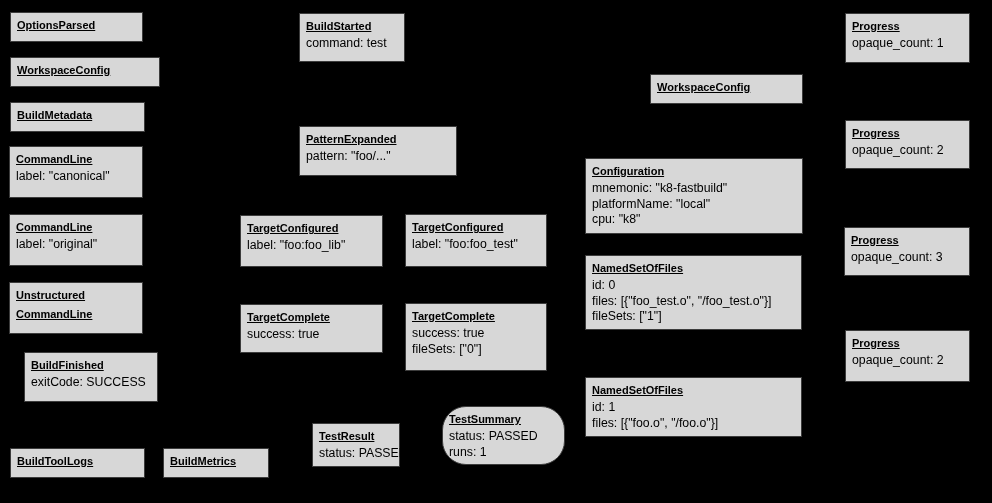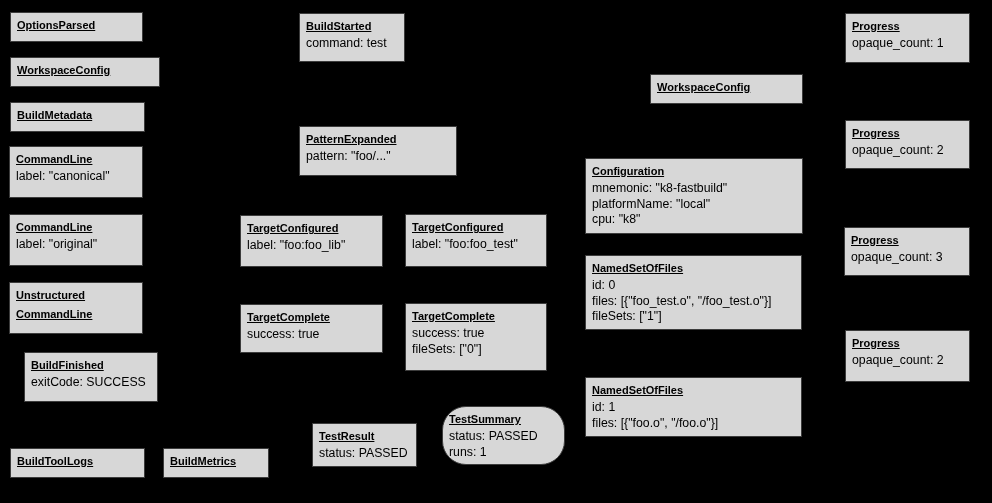--- a/index.html
+++ b/index.html
@@ -147,21 +147,21 @@
     </div>
     <div class="node" style="left: 405px; top: 303px; width: 142px; min-height: 68px;">
       <div class="node-title">
         <span class="title-line">TargetComplete</span>
       </div>
       <div class="node-body">
         <div class="node-line">success: true</div>
         <div class="node-line">fileSets: ["0"]</div>
       </div>
     </div>
-    <div class="node" style="left: 312px; top: 423px; width: 105px; min-height: 44px;">
+    <div class="node" style="left: 312px; top: 423px; width: 88px; min-height: 44px;">
       <div class="node-title">
         <span class="title-line">TestResult</span>
       </div>
       <div class="node-body">
         <div class="node-line">status: PASSED</div>
       </div>
     </div>
     <div class="node" style="left: 442px; top: 406px; width: 123px; min-height: 58px; border-radius: 24px;">
       <div class="node-title">
         <span class="title-line">TestSummary</span>

